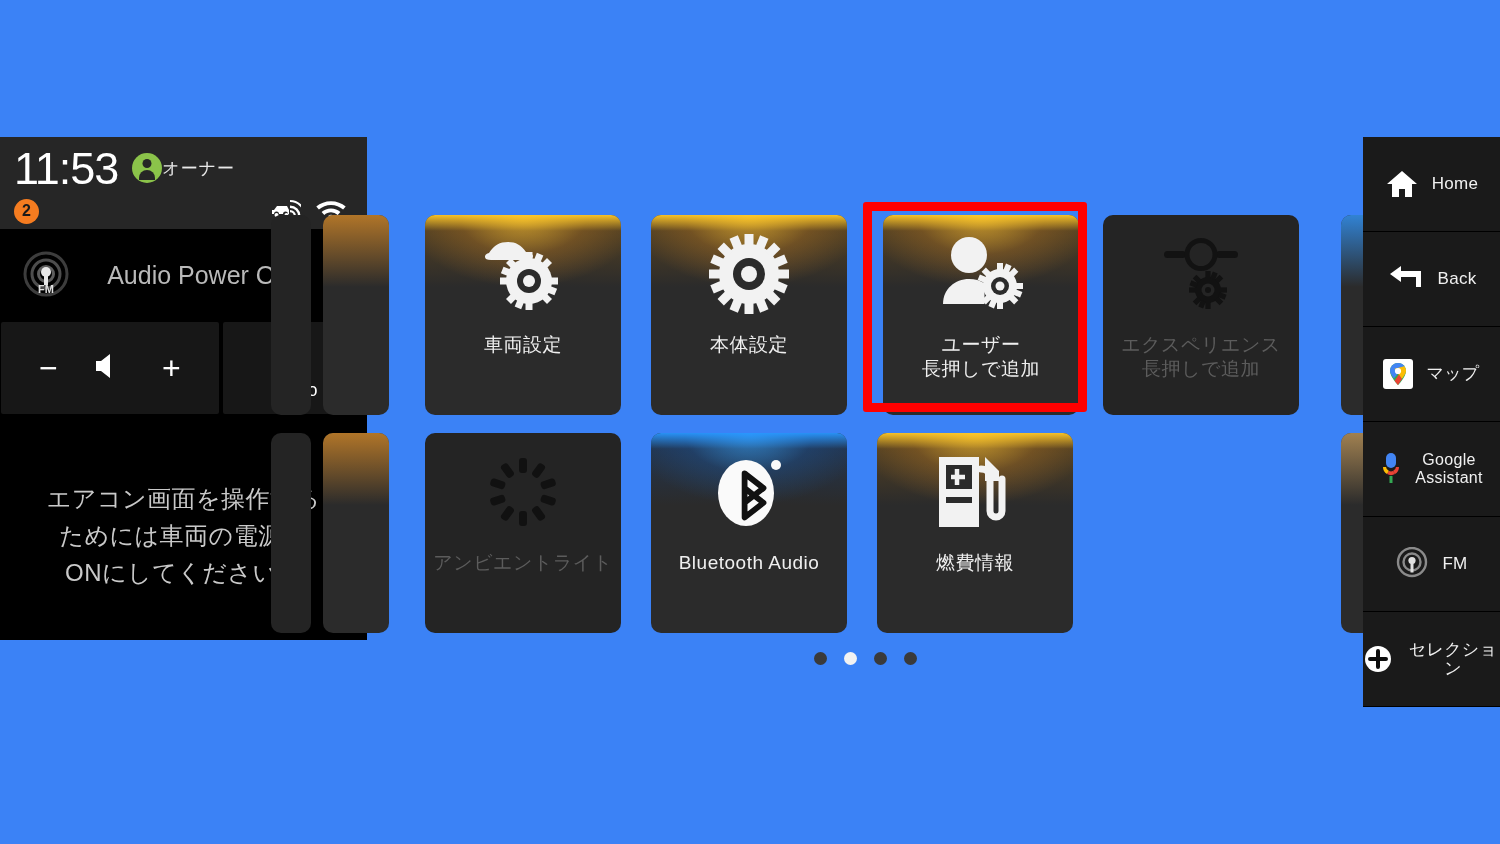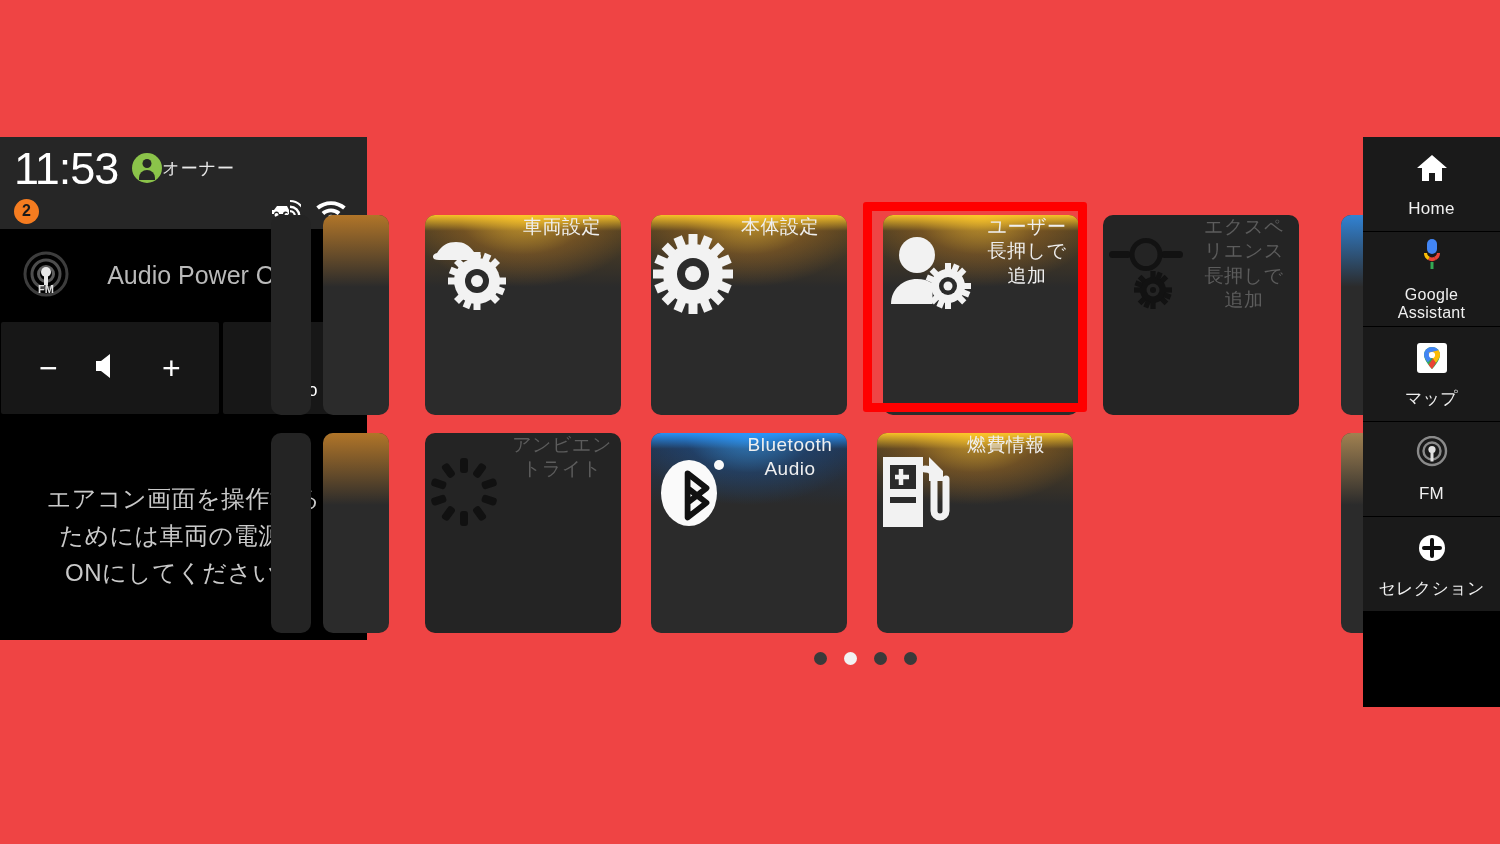--- a/index.html
+++ b/index.html
@@ -1,21 +1,21 @@
 <!DOCTYPE html>
 <html><head>
 <meta charset="utf-8">
 <style>
   * { box-sizing: border-box; margin: 0; padding: 0; }
   html, body {
     width: 1500px; height: 844px;
     background: #000; overflow: hidden;
     font-family: "Liberation Sans", "DejaVu Sans", sans-serif;
   }
-  #screen { position: relative; width: 1500px; height: 844px; background: #ef4444; }
+  #screen { position: relative; width: 1500px; height: 844px; background: #3b82f6; }
 
   
   #left-panel { position: absolute; left: 0; top: 137px; width: 367px; height: 503px; background: #000; }
 
   .status-bar {
     position: relative; width: 367px; height: 92px;
     background: #262626; padding: 6px 14px 0 14px;
   }
   .status-top { display: flex; align-items: center; height: 50px; }
   .clock { font-size: 45px; color: #fff; letter-spacing: -1px; line-height: 1; font-weight: 400; }
@@ -68,21 +68,21 @@
 
   
   #grid-area { position: absolute; left: 367px; top: 137px; width: 996px; height: 570px; }
   .tile-row { position: absolute; left: 0; width: 996px; height: 200px; }
   .tile-row.r1 { top: 78px; }
   .tile-row.r2 { top: 296px; }
 
   .tile {
     position: absolute; top: 0; width: 196px; height: 200px;
     background: #2b2b2b; border-radius: 10px; overflow: hidden;
-    display: flex; flex-direction: row; justify-content: flex-start;
+    display: flex; flex-direction: column; align-items: center; justify-content: flex-start;
   }
   .tile .accent {
     position: absolute; left: 0; top: 0; width: 100%; height: 72px; pointer-events: none;
   }
   .tile.amber .accent {
     background:
       linear-gradient(to bottom, rgba(255,200,40,.95) 0%, rgba(150,100,20,.35) 22%, rgba(43,43,43,0) 100%),
       radial-gradient(ellipse 60% 100% at 50% 0%, rgba(255,205,60,.9) 0%, rgba(255,160,40,.25) 55%, rgba(43,43,43,0) 100%);
   }
   .tile.blue .accent {
@@ -119,21 +119,21 @@
     position: absolute; left: 367px; top: 652px; width: 996px;
     display: flex; justify-content: center; gap: 17px;
   }
   .dot { width: 13px; height: 13px; border-radius: 50%; background: #3a3a3a; }
   .dot.active { background: #f2f2f2; }
 
   
   #sidebar { position: absolute; left: 1363px; top: 137px; width: 137px; height: 570px; background: #000; }
   .side-item {
     width: 137px; height: 95px; background: #1a1a1a;
-    display: flex; flex-direction: column; align-items: center; justify-content: center;
+    display: flex; flex-direction: row; align-items: center; justify-content: center;
     gap: 13px; border-bottom: 1px solid #000;
   }
   .side-item .s-icon { height: 36px; display: flex; align-items: center; justify-content: center; }
   .side-item .s-label {
     color: #f0f0f0; font-size: 17px; text-align: center; line-height: 1.12; letter-spacing: .3px;
   }
   .side-item.two-line .s-label { font-size: 16px; }
   .maps-tile {
     width: 30px; height: 30px; background: #fff; border-radius: 3px;
     display: flex; align-items: center; justify-content: center;
@@ -429,54 +429,62 @@
 
     <div class="side-item">
       <span class="s-icon">
         <svg width="34" height="30" viewBox="0 0 34 30">
           <path d="M17 2L2 15h5v13h7v-8h6v8h7V15h5z" fill="#fff"></path>
         </svg>
       </span>
       <span class="s-label">Home</span>
     </div>
 
+    <div class="side-item">
+      <span class="s-icon">
+        <svg width="38" height="28" viewBox="0 0 38 28">
+          <path d="M34 6H14V1L3 9l11 8v-5h15v10h5z" fill="#fff"></path>
+        </svg>
+      </span>
+      <span class="s-label">Back</span>
+    </div>
+
+    <div class="side-item">
+      <span class="s-icon">
+        <span class="maps-tile">
+          <svg width="20" height="24" viewBox="0 0 20 24">
+            <path d="M10 1a8 8 0 018 8c0 6-8 14-8 14S2 15 2 9a8 8 0 018-8z" fill="#34A853"></path>
+            <path d="M10 1a8 8 0 016.4 3.2L5.8 16.5C3.6 13.3 2 10.9 2 9a8 8 0 018-8z" fill="#4285F4"></path>
+            <path d="M16.4 4.2A8 8 0 0118 9c0 2-1.8 4.7-4.2 8L6.5 6.7z" fill="#FBBC05"></path>
+            <path d="M10 23s-1.6-1.7-3.4-4.3l4.3-6.1L14 17c-2.3 3.4-4 6-4 6z" fill="#EA4335"></path>
+            <circle cx="10" cy="9" r="3.1" fill="#fff"></circle>
+          </svg>
+        </span>
+      </span>
+      <span class="s-label">マップ</span>
+    </div>
 
     <div class="side-item two-line">
       <span class="s-icon">
         <svg width="22" height="34" viewBox="0 0 22 34">
           <rect x="6" y="1" width="10" height="15" rx="5" fill="#4285F4"></rect>
           <path d="M3 15a8 8 0 004 7l2-3a5 5 0 01-3-4z" fill="#FBBC05"></path>
           <path d="M19 15a8 8 0 01-4 7l-2-3a5 5 0 003-4z" fill="#EA4335"></path>
           <path d="M7 22a8 8 0 008 0l-2-3a5 5 0 01-4 0z" fill="#EA4335"></path>
           <rect x="9.5" y="24" width="3" height="7" fill="#34A853"></rect>
         </svg>
       </span>
       <span class="s-label">
         <span>Google</span><br>
         <span>Assistant</span>
       </span>
     </div>
 
     <div class="side-item">
       <span class="s-icon">
-        <span class="maps-tile">
-          <svg width="20" height="24" viewBox="0 0 20 24">
-            <path d="M10 1a8 8 0 018 8c0 6-8 14-8 14S2 15 2 9a8 8 0 018-8z" fill="#34A853"></path>
-            <path d="M10 1a8 8 0 016.4 3.2L5.8 16.5C3.6 13.3 2 10.9 2 9a8 8 0 018-8z" fill="#4285F4"></path>
-            <path d="M16.4 4.2A8 8 0 0118 9c0 2-1.8 4.7-4.2 8L6.5 6.7z" fill="#FBBC05"></path>
-            <path d="M10 23s-1.6-1.7-3.4-4.3l4.3-6.1L14 17c-2.3 3.4-4 6-4 6z" fill="#EA4335"></path>
-            <circle cx="10" cy="9" r="3.1" fill="#fff"></circle>
-          </svg>
-        </span>
-      </span>
-      <span class="s-label">マップ</span>
-    </div>
-
-    <div class="side-item">
-      <span class="s-icon">
         <svg width="34" height="34" viewBox="0 0 34 34">
           <circle cx="17" cy="15" r="14" stroke="#8a8a8a" stroke-width="2.4" fill="none"></circle>
           <circle cx="17" cy="15" r="8.5" stroke="#8a8a8a" stroke-width="2.4" fill="none"></circle>
           <circle cx="17" cy="13.5" r="3.6" fill="#e0e0e0"></circle>
           <rect x="15.5" y="13.5" width="3" height="12" fill="#e0e0e0"></rect>
         </svg>
       </span>
       <span class="s-label">FM</span>
     </div>
 

